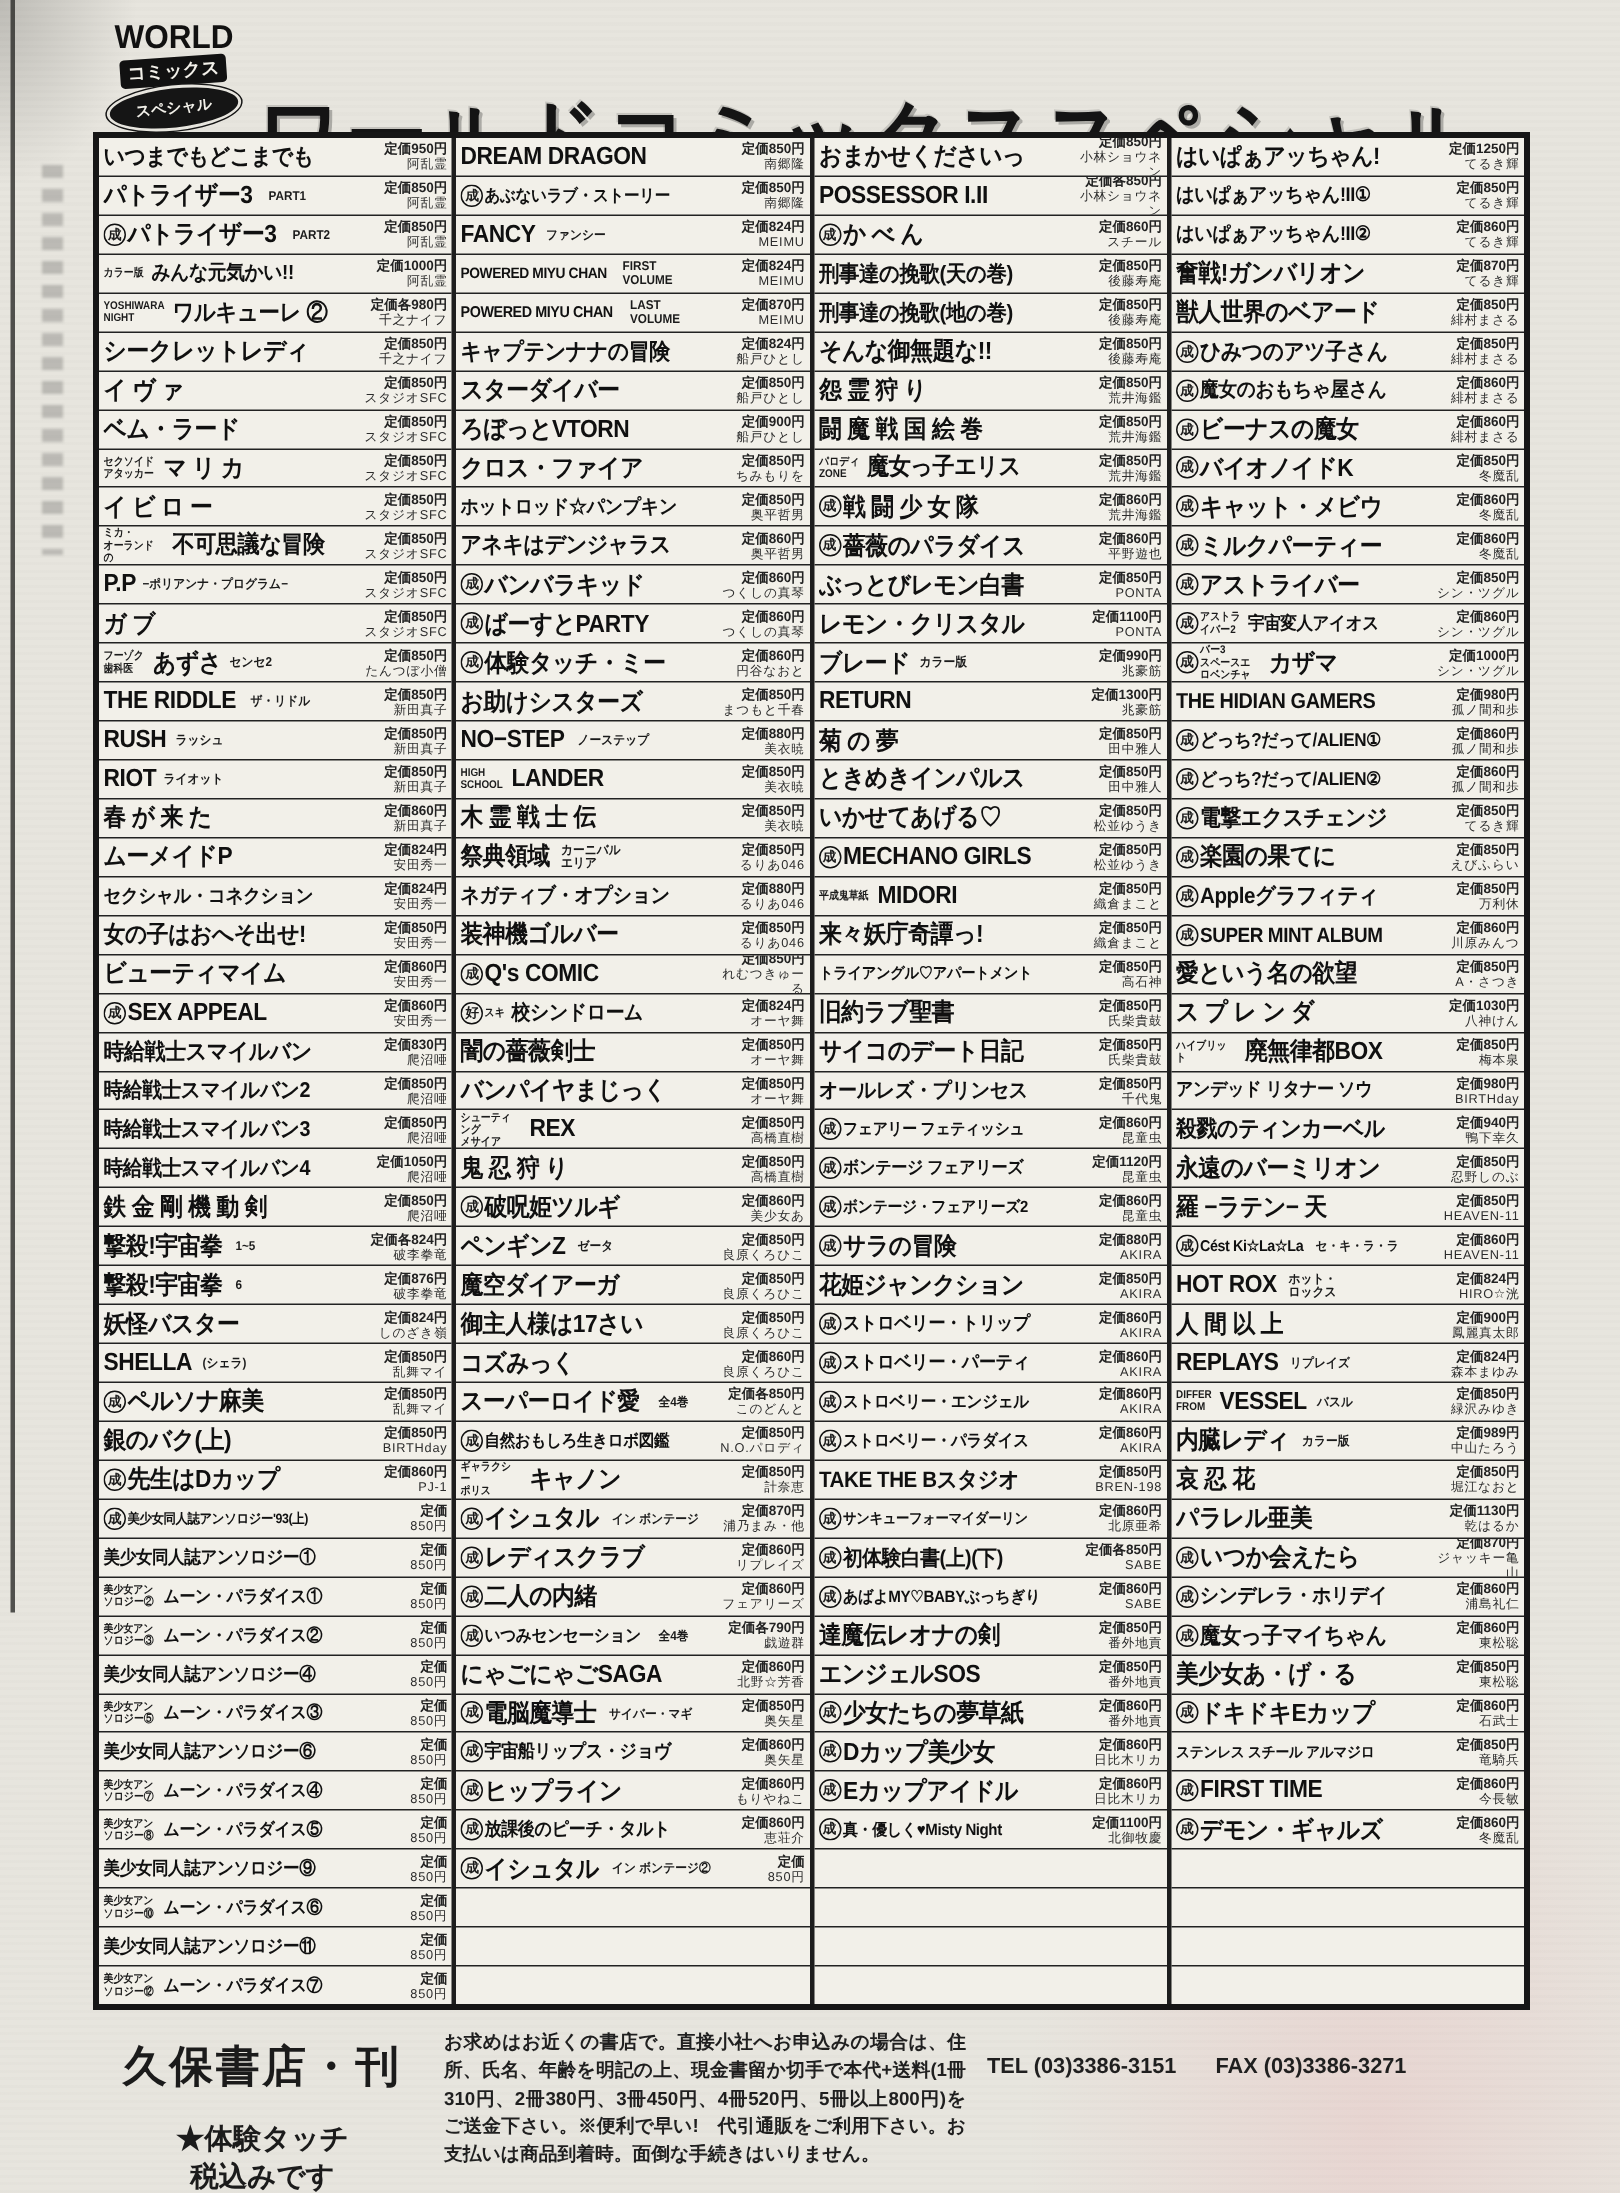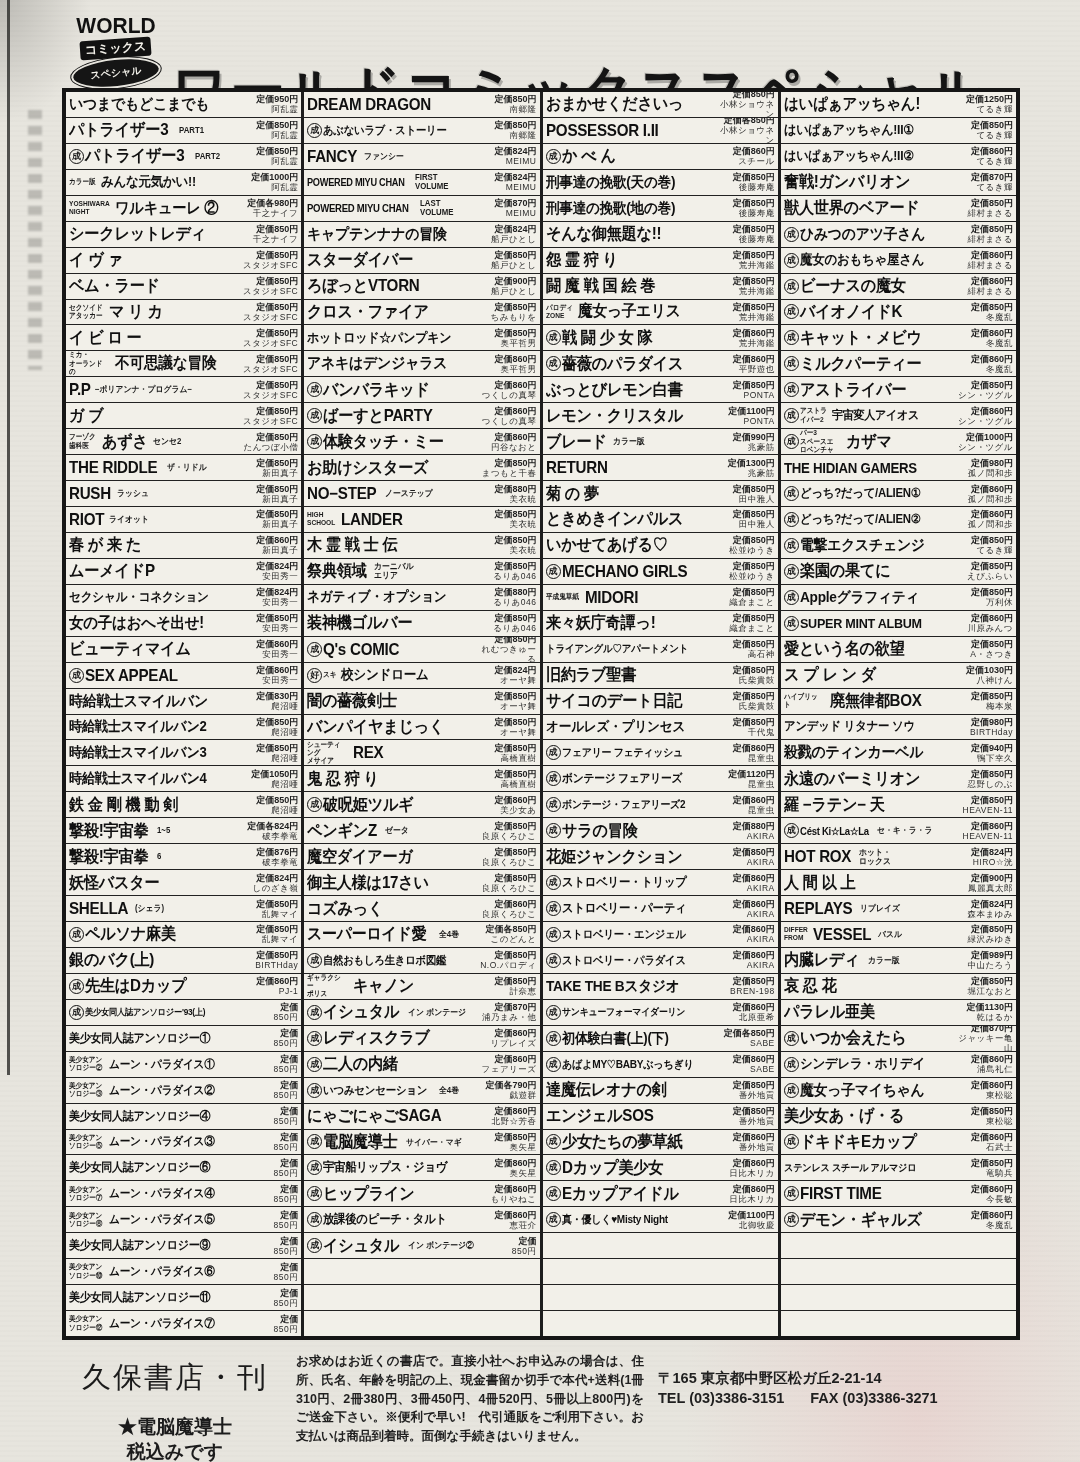--- a/index.html
+++ b/index.html
@@ -47,21 +47,21 @@
     margin-right:2px;transform:scaleX(.88);transform-origin:left center;max-width:44px;}
   .title{font-weight:bold;white-space:nowrap;transform:scaleX(.92);transform-origin:left center;
     letter-spacing:-0.3px;color:#101010;}
   .suf{flex:0 0 auto;font-size:8.5px;line-height:1.05;font-weight:bold;margin-left:2px;
     white-space:pre-line;transform:scaleX(.92);transform-origin:left center;}
   .price-block{flex:0 0 auto;width:63px;text-align:right;line-height:10px;padding-right:1px;}
   .price{display:block;font-size:9px;font-weight:bold;color:#222;}
   .author{display:block;font-size:8.5px;color:#2c2c2c;letter-spacing:.5px;}
   
   .footer-left{position:absolute;left:66px;top:1358px;width:218px;text-align:center;}
-  .publisher{font-size:29px;font-weight:normal;letter-spacing:2px;white-space:nowrap;}
+  .publisher{font-size:29px;font-weight:bold;letter-spacing:2px;white-space:nowrap;}
   .tax-note{margin-top:16px;font-size:19px;font-weight:bold;line-height:25px;}
   .order-info{position:absolute;left:296px;top:1352px;width:348px;font-size:12.5px;
     line-height:18.8px;font-weight:600;color:#1f1f1f;text-align:justify;}
   .footer-right{position:absolute;left:658px;top:1354px;width:366px;font-size:14.5px;
     line-height:20px;color:#1f1f1f;font-weight:600;}
   .addr-block{margin-top:14px;}
   .telfax span{margin-right:26px;}
 </style>
 </head>
 <body>
@@ -1861,26 +1861,25 @@
       <div class="row"></div>
       <div class="row"></div>
       <div class="row"></div>
     </div>
   </div>
 
 <footer>
   <div class="footer-left">
     <div class="publisher">久保書店・刊</div>
     <div class="tax-note">
-      <span>★電脳魔導士</span><br>
+      <span>★体験タッチ</span><br>
       <span>税込みです</span>
     </div>
   </div>
   <div class="order-info">お求めはお近くの書店で。直接小社へお申込みの場合は、住所、氏名、年齢を明記の上、現金書留か切手で本代+送料(1冊310円、2冊380円、3冊450円、4冊520円、5冊以上800円)をご送金下さい。※便利で早い!　代引通販をご利用下さい。お支払いは商品到着時。面倒な手続きはいりません。</div>
   <div class="footer-right">
     <div class="addr-block">
-      <div>〒165 東京都中野区松ガ丘2-21-14</div>
       <div class="telfax">
         <span>TEL (03)3386-3151</span><span>FAX (03)3386-3271</span>
       </div>
     </div>
   </div>
 </footer>
 
 </body></html>

